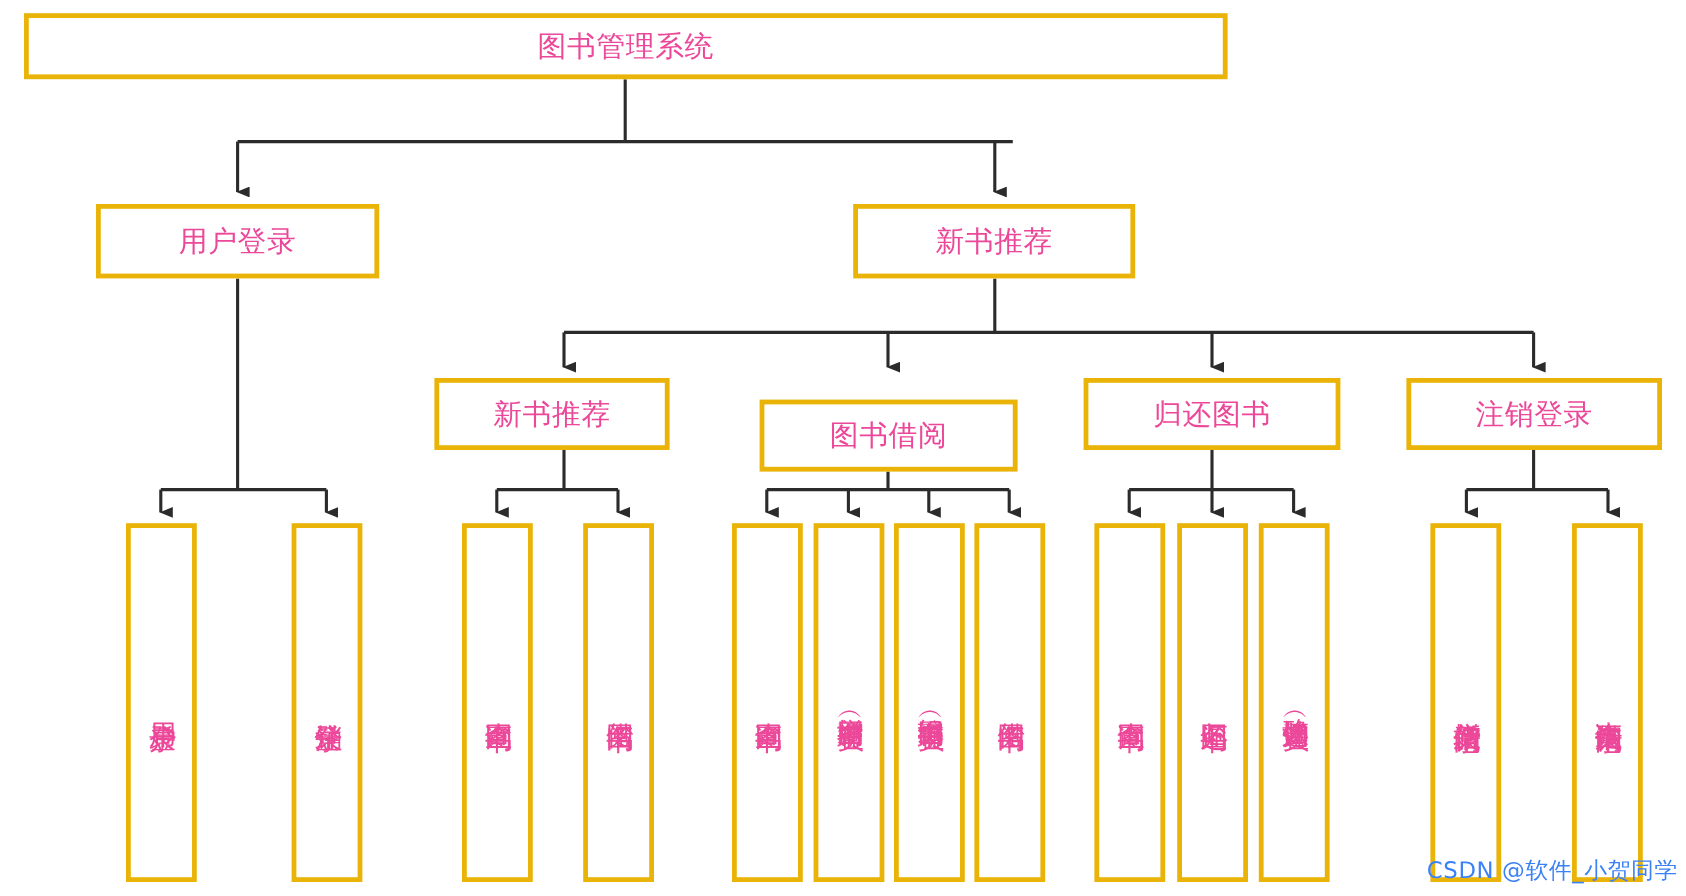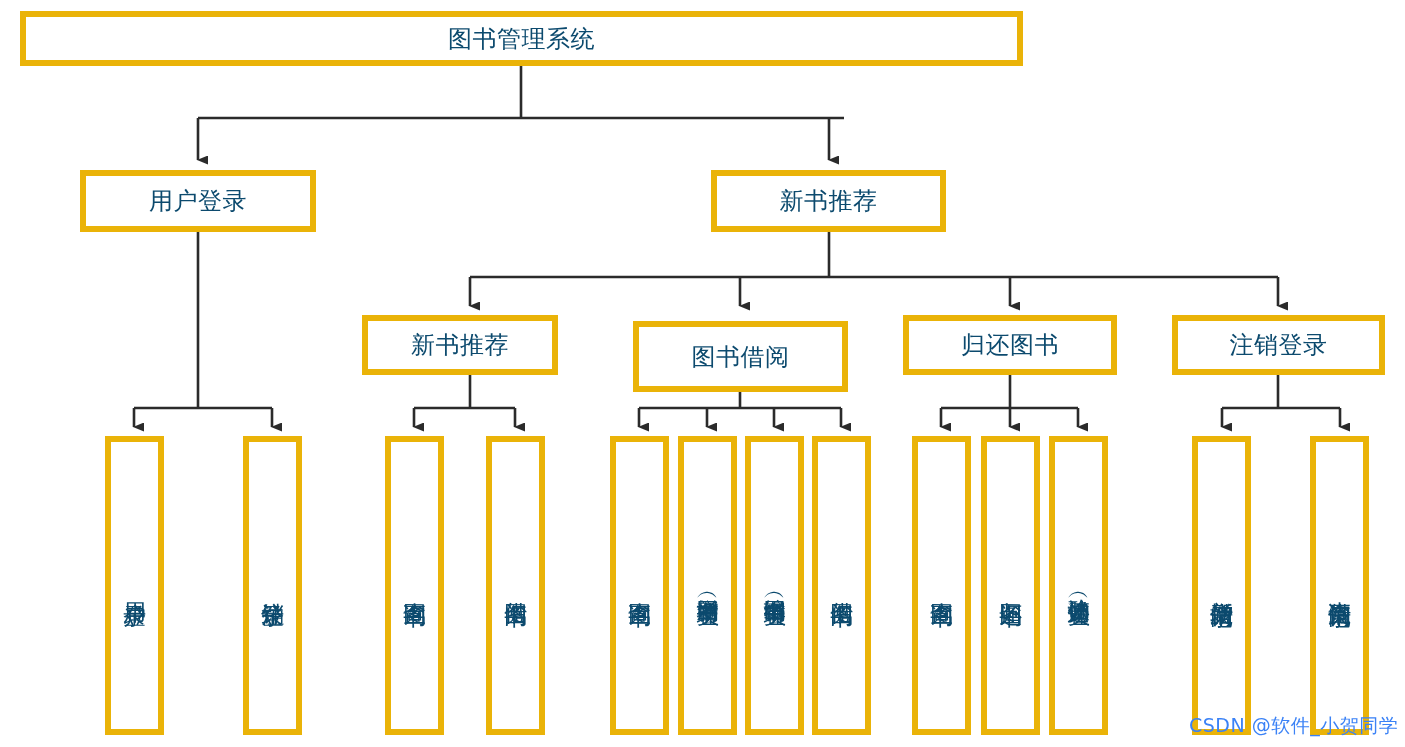--- a/index.html
+++ b/index.html
@@ -21,26 +21,26 @@
     position: absolute;
     left: 0;
     top: 0;
     width: 1405px;
     height: 747px;
     pointer-events: none;
   }
   .node {
     position: absolute;
     box-sizing: border-box;
-    border: 6px solid #eab308;
+    border: 4px solid #eab308;
     background: #ffffff;
     display: flex;
     align-items: center;
     justify-content: center;
-    color: #0c4a6e;
+    color: #ec4899;
   }
   .node.horiz {
     font-size: 24px;
     letter-spacing: 0.5px;
   }
   .node.vert {
     writing-mode: vertical-rl;
     text-orientation: upright;
     font-size: 23px;
     line-height: 1.02;
@@ -124,21 +124,21 @@
   <div class="node horiz" style="left:80px; top:170px; width:236px; height:62px;">
     <span>用户登录</span>
   </div>
   <div class="node horiz" style="left:711px; top:170px; width:235px; height:62px;">
     <span>新书推荐</span>
   </div>
 
   <div class="node horiz" style="left:362px; top:315px; width:196px; height:60px;text-align:right;">
     <span>新书推荐</span>
   </div>
-  <div class="node horiz" style="left:633px; top:321px; width:215px; height:71px;">
+  <div class="node horiz" style="left:633px; top:333px; width:215px; height:60px;">
     <span>图书借阅</span>
   </div>
   <div class="node horiz" style="left:903px; top:315px; width:214px; height:60px;">
     <span>归还图书</span>
   </div>
   <div class="node horiz" style="left:1172px; top:315px; width:213px; height:60px;">
     <span>注销登录</span>
   </div>
 
   <div class="node vert" style="left:105px; top:436px; width:59px; height:299px;">

